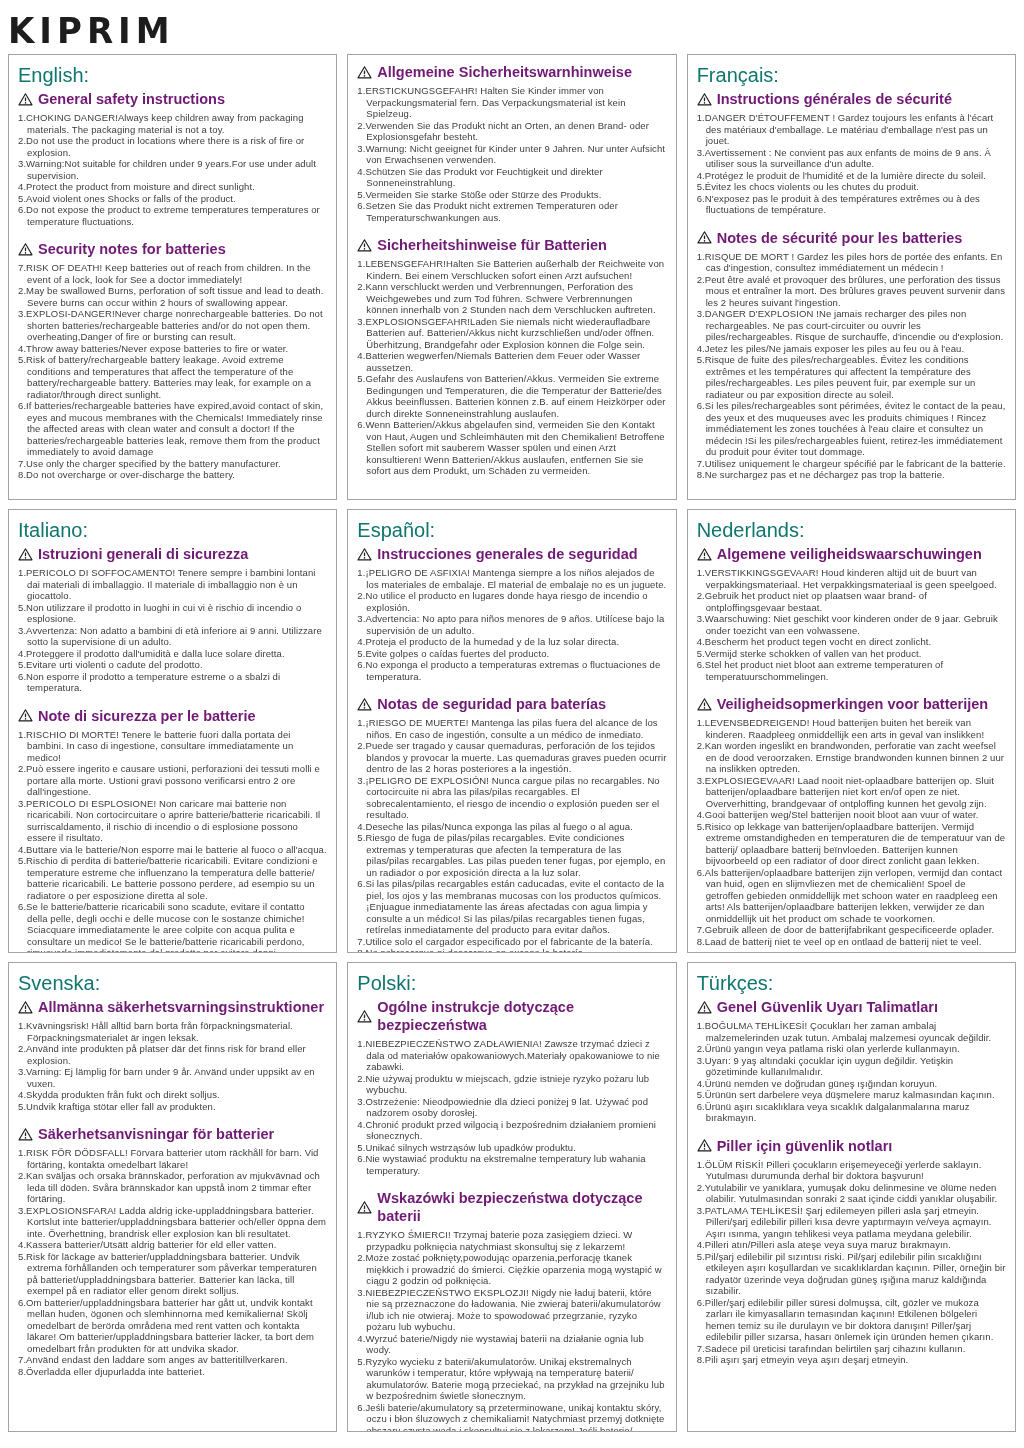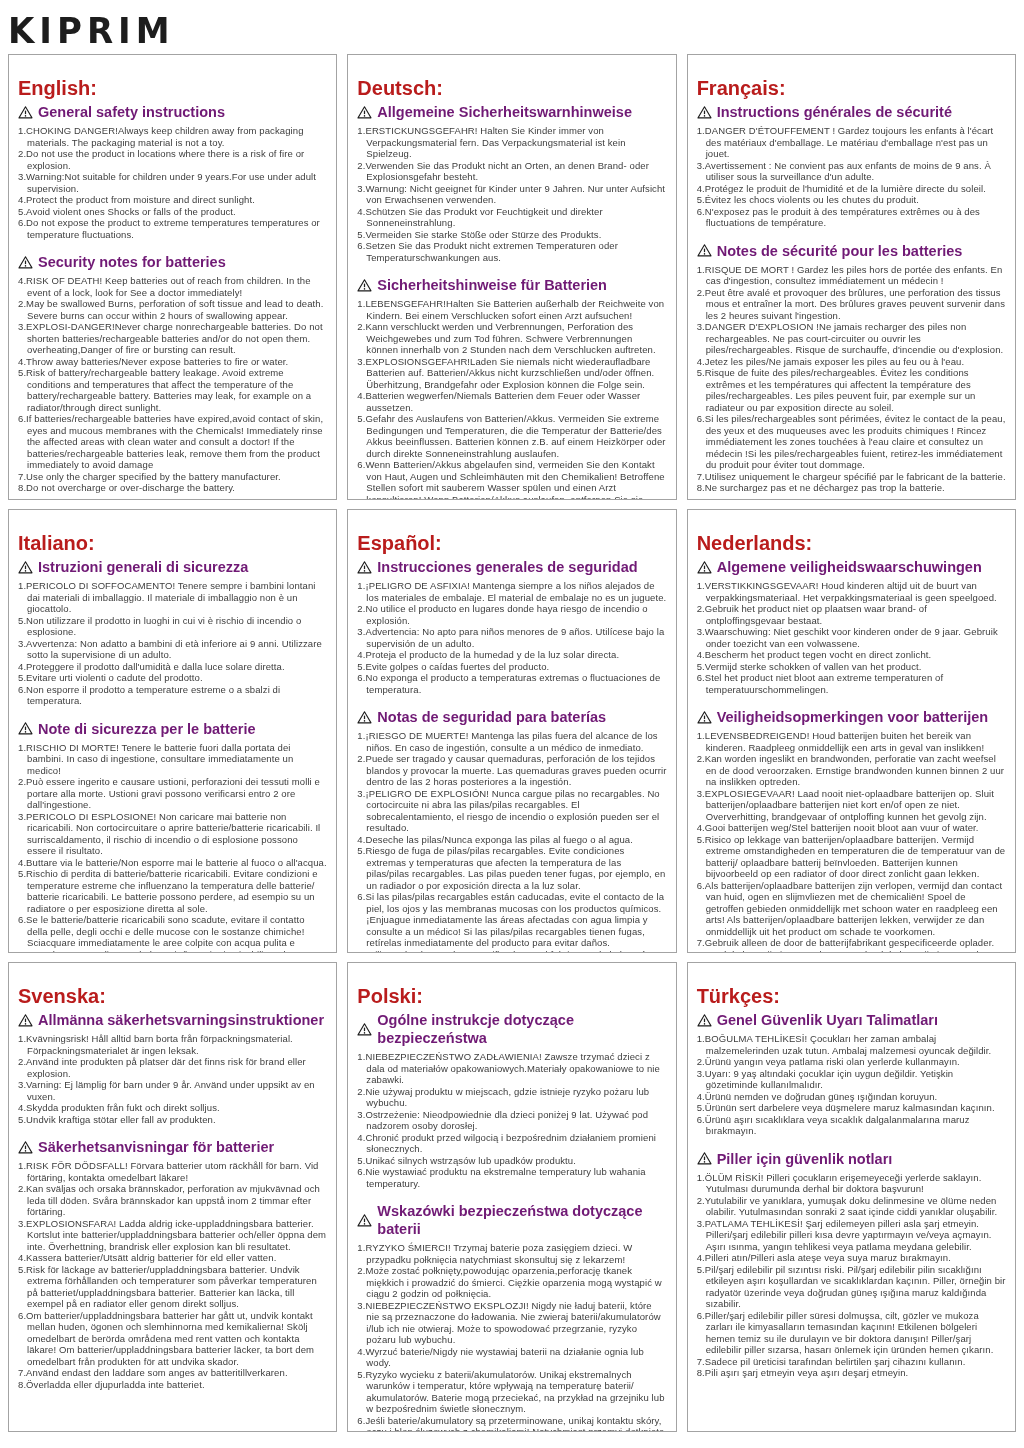--- a/index.html
+++ b/index.html
@@ -24,22 +24,22 @@
     grid-template-rows: 446px 444px 470px;
     column-gap: 10px; row-gap: 9px;
   }
   .panel {
     border: 1px solid #a3a3a3;
     background: #fff;
     padding: 6px 9px 6px 9px;
     overflow: hidden;
   }
   .lang {
-    font-size: 20px; line-height: 25px; font-weight: bold; color: #b91c1c;
-    margin: 15px 0 1px;
+    font-size: 20px; line-height: 25px; font-weight: normal; color: #0f766e;
+    margin: 2px 0 1px;
   }
   .sec-head {
     display: flex; align-items: center; gap: 5px;
     font-size: 14.5px; line-height: 18px; font-weight: bold; color: #701a75;
     margin: 2px 0 4px;
   }
   .sec + .sec { margin-top: 13px; }
   .warn { flex: 0 0 auto; display: inline-flex; }
   .warn svg { display: block; }
   .item {
@@ -90,42 +90,41 @@
       <span class="warn">
         <svg width="15" height="15" viewBox="0 0 24 24" aria-hidden="true">
           <path d="M12 2.8 L22.4 20.6 H1.6 Z" fill="none" stroke="#1d1d1d" stroke-width="1.7" stroke-linejoin="round"></path>
           <line x1="12" y1="9" x2="12" y2="14.6" stroke="#1d1d1d" stroke-width="2"></line>
           <circle cx="12" cy="17.4" r="1.25" fill="#1d1d1d"></circle>
         </svg>
       </span>
       <span>Security notes for batteries</span>
     </h3>
     <div>
-  <p class="item">4.RISK OF DEATH! Keep batteries out of reach from children. In the event of a lock, look for See a doctor immediately!</p>
+  <p class="item">7.RISK OF DEATH! Keep batteries out of reach from children. In the event of a lock, look for See a doctor immediately!</p>
 
   <p class="item">2.May be swallowed Burns, perforation of soft tissue and lead to death. Severe burns can occur within 2 hours of swallowing appear.</p>
 
   <p class="item">3.EXPLOSI-DANGER!Never charge nonrechargeable batteries. Do not shorten batteries/rechargeable batteries and/or do not open them. overheating,Danger of fire or bursting can result.</p>
 
   <p class="item">4.Throw away batteries/Never expose batteries to fire or water.</p>
 
   <p class="item">5.Risk of battery/rechargeable battery leakage. Avoid extreme conditions and temperatures that affect the temperature of the battery/rechargeable battery. Batteries may leak, for example on a radiator/through direct sunlight.</p>
 
   <p class="item">6.If batteries/rechargeable batteries have expired,avoid contact of skin, eyes and mucous membranes with the Chemicals! Immediately rinse the affected areas with clean water and consult a doctor! If the batteries/rechargeable batteries leak, remove them from the product immediately to avoid damage</p>
 
   <p class="item">7.Use only the charger specified by the battery manufacturer.</p>
 
   <p class="item">8.Do not overcharge or over-discharge the battery.</p>
 </div>
   </div>
 </div>
   </section>
 
   <section class="panel">
-    <h2 class="lang">Deutsch:</h2>
     <div>
   <div class="sec">
     <h3 class="sec-head">
       <span class="warn">
         <svg width="15" height="15" viewBox="0 0 24 24" aria-hidden="true">
           <path d="M12 2.8 L22.4 20.6 H1.6 Z" fill="none" stroke="#1d1d1d" stroke-width="1.7" stroke-linejoin="round"></path>
           <line x1="12" y1="9" x2="12" y2="14.6" stroke="#1d1d1d" stroke-width="2"></line>
           <circle cx="12" cy="17.4" r="1.25" fill="#1d1d1d"></circle>
         </svg>
       </span>

